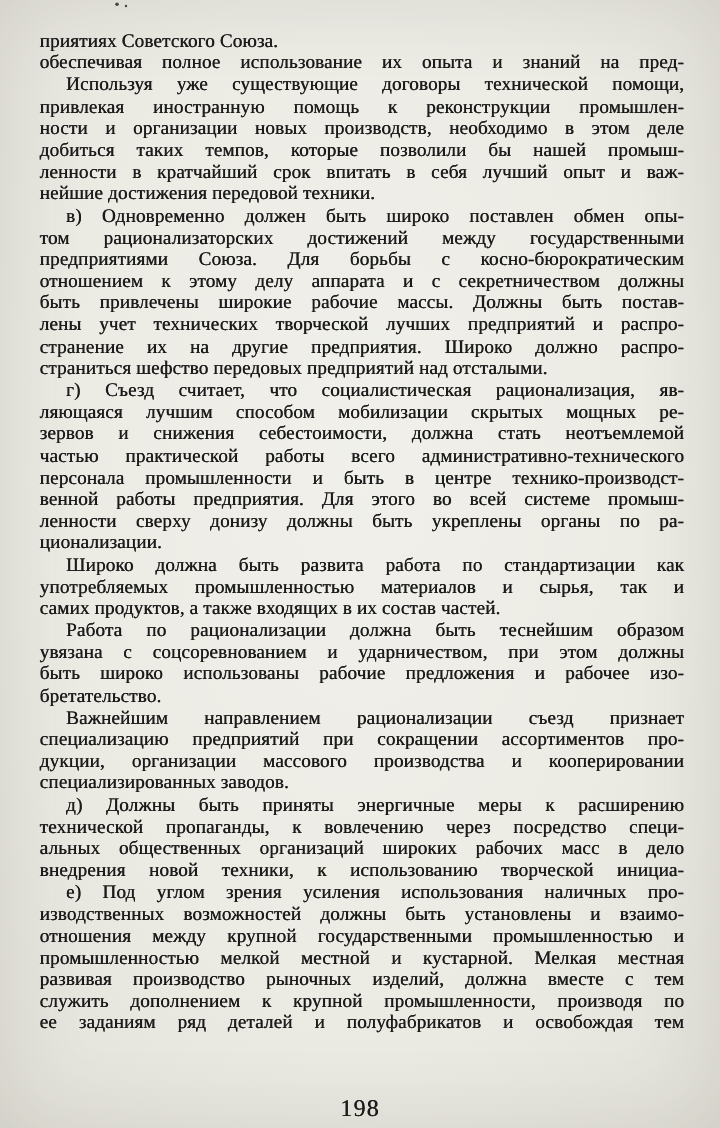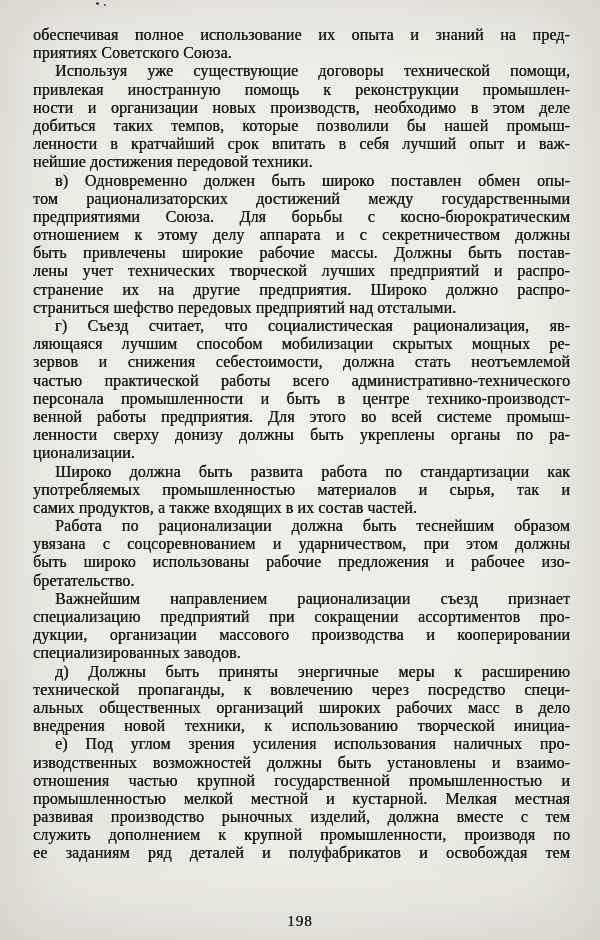--- a/index.html
+++ b/index.html
@@ -39,42 +39,42 @@
     text-align: justify;
     text-align-last: justify;
   }
   .line.indent { text-indent: 22px; font-family: Liberation Serif, serif; }
   .page-number {
     position: absolute;
     top: 913px;
     left: 0;
     width: 600px;
     text-align: center;
-    font-size: 15px;
+    font-size: 20px;
     letter-spacing: 1px;
     text-shadow: 0.3px 0 0 currentColor;
   }
   .speck {
     position: absolute;
     background: rgba(30,30,30,0.8);
     border-radius: 50%;
   }
   .speck.s1 { left: 96px; top: 2px; width: 3px; height: 3px; }
   .speck.s2 { left: 104px; top: 4px; width: 2px; height: 2px; }
 </style>
 </head>
 <body>
 
 <div class="page">
   <div class="speck s1"></div>
   <div class="speck s2"></div>
   <div class="text-block" id="text-block">
       <div class="paragraph">
+        <div class="line">приятиях Советского Союза.</div>
         <div class="line just">обеспечивая полное использование их опыта и знаний на пред-</div>
-        <div class="line">приятиях Советского Союза.</div>
       </div>
       <div class="paragraph">
         <div class="line indent just">Используя уже существующие договоры технической помощи,</div>
         <div class="line just">привлекая иностранную помощь к реконструкции промышлен-</div>
         <div class="line just">ности и организации новых производств, необходимо в этом деле</div>
         <div class="line just">добиться таких темпов, которые позволили бы нашей промыш-</div>
         <div class="line just">ленности в кратчайший срок впитать в себя лучший опыт и важ-</div>
         <div class="line">нейшие достижения передовой техники.</div>
       </div>
       <div class="paragraph">
@@ -116,21 +116,21 @@
       </div>
       <div class="paragraph">
         <div class="line indent just">д) Должны быть приняты энергичные меры к расширению</div>
         <div class="line just">технической пропаганды, к вовлечению через посредство специ-</div>
         <div class="line just">альных общественных организаций широких рабочих масс в дело</div>
         <div class="line just">внедрения новой техники, к использованию творческой инициа-</div>
       </div>
       <div class="paragraph">
         <div class="line indent just">е) Под углом зрения усиления использования наличных про-</div>
         <div class="line just">изводственных возможностей должны быть установлены и взаимо-</div>
-        <div class="line just">отношения частью крупной государственной промышленностью и</div>
+        <div class="line just">отношения между крупной государственными промышленностью и</div>
         <div class="line just">промышленностью мелкой местной и кустарной. Мелкая местная</div>
         <div class="line just">развивая производство рыночных изделий, должна вместе с тем</div>
         <div class="line just">служить дополнением к крупной промышленности, производя по</div>
         <div class="line just">ее заданиям ряд деталей и полуфабрикатов и освобождая тем</div>
       </div>
     </div>
   <div class="page-number">198</div>
 </div>
 
 </body></html>

